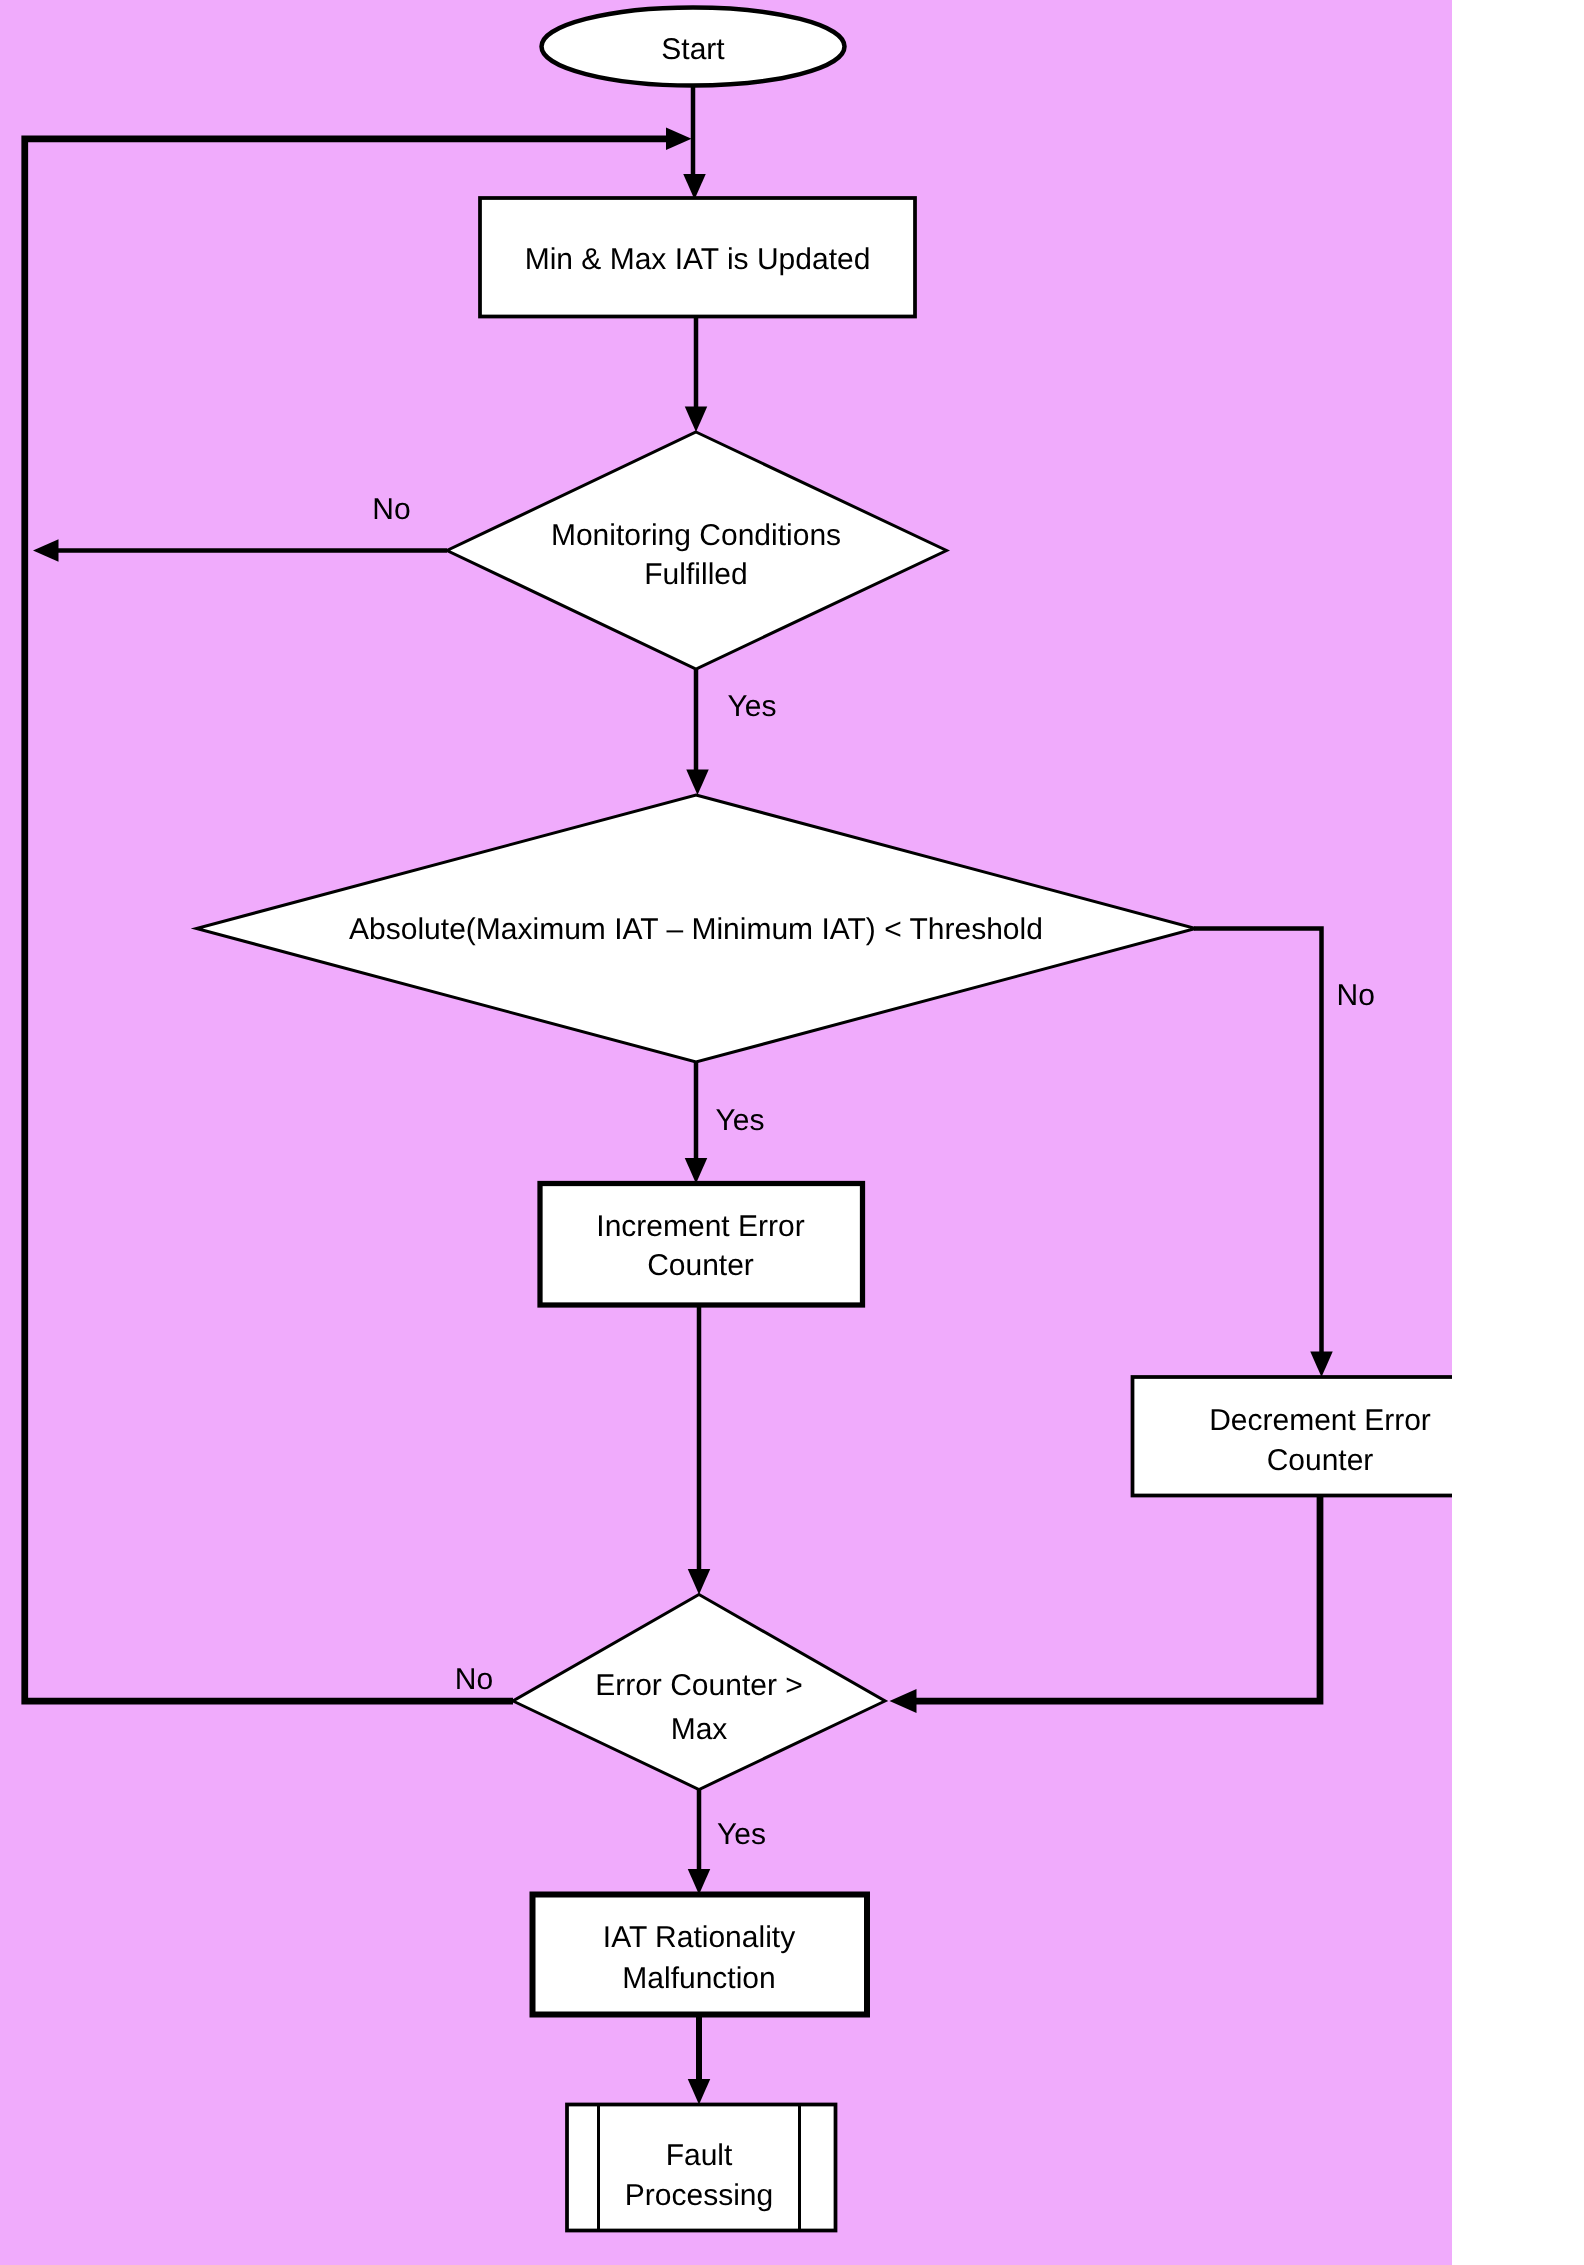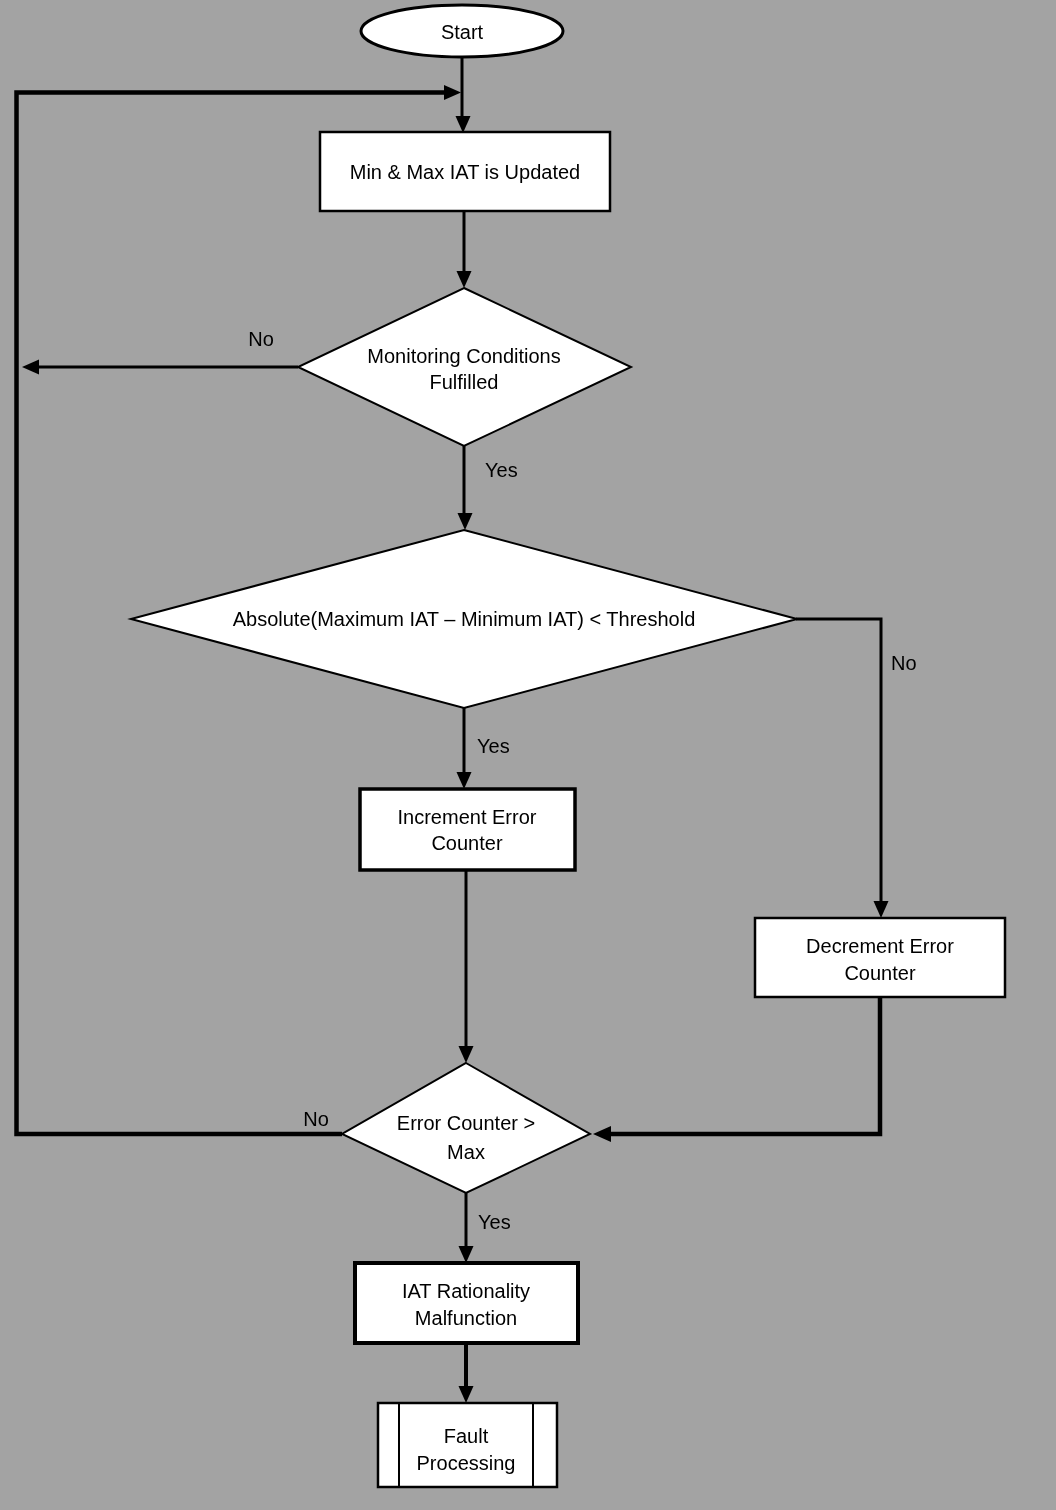--- a/index.html
+++ b/index.html
@@ -2,23 +2,23 @@
 <html><head>
 <meta charset="utf-8">
 <style>
   html, body {
     margin: 0;
     padding: 0;
     background: #ffffff;
   }
   .stage {
     position: relative;
-    width: 1056px;
+    width: 968px;
     height: 1510px;
-    background: #a3a3a3;
+    background: #f0abfc;
     overflow: hidden;
   }
   svg {
     display: block;
   }
   .shape {
     fill: #ffffff;
     stroke: #000000;
   }
   .edge {

